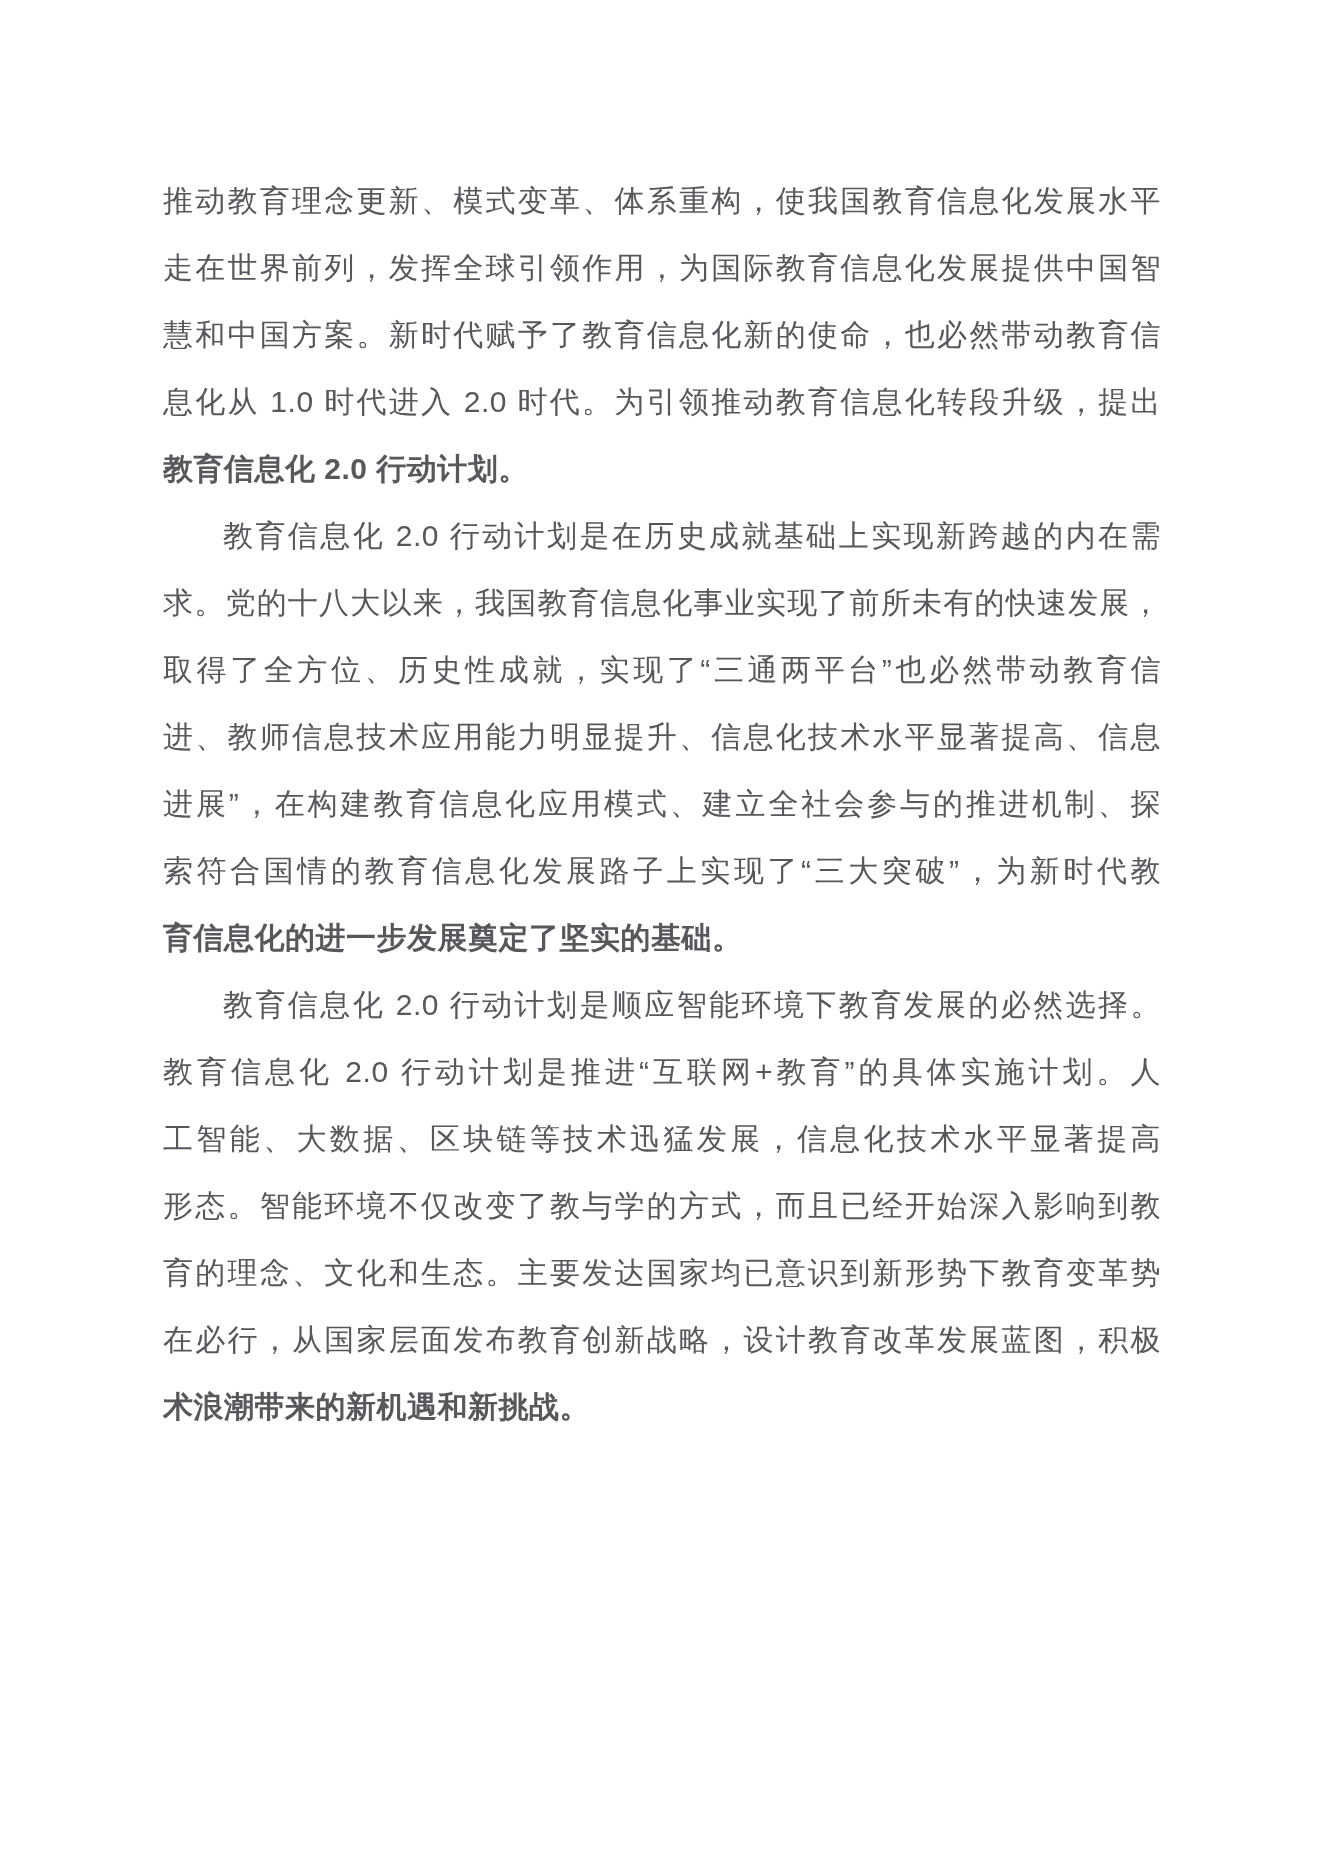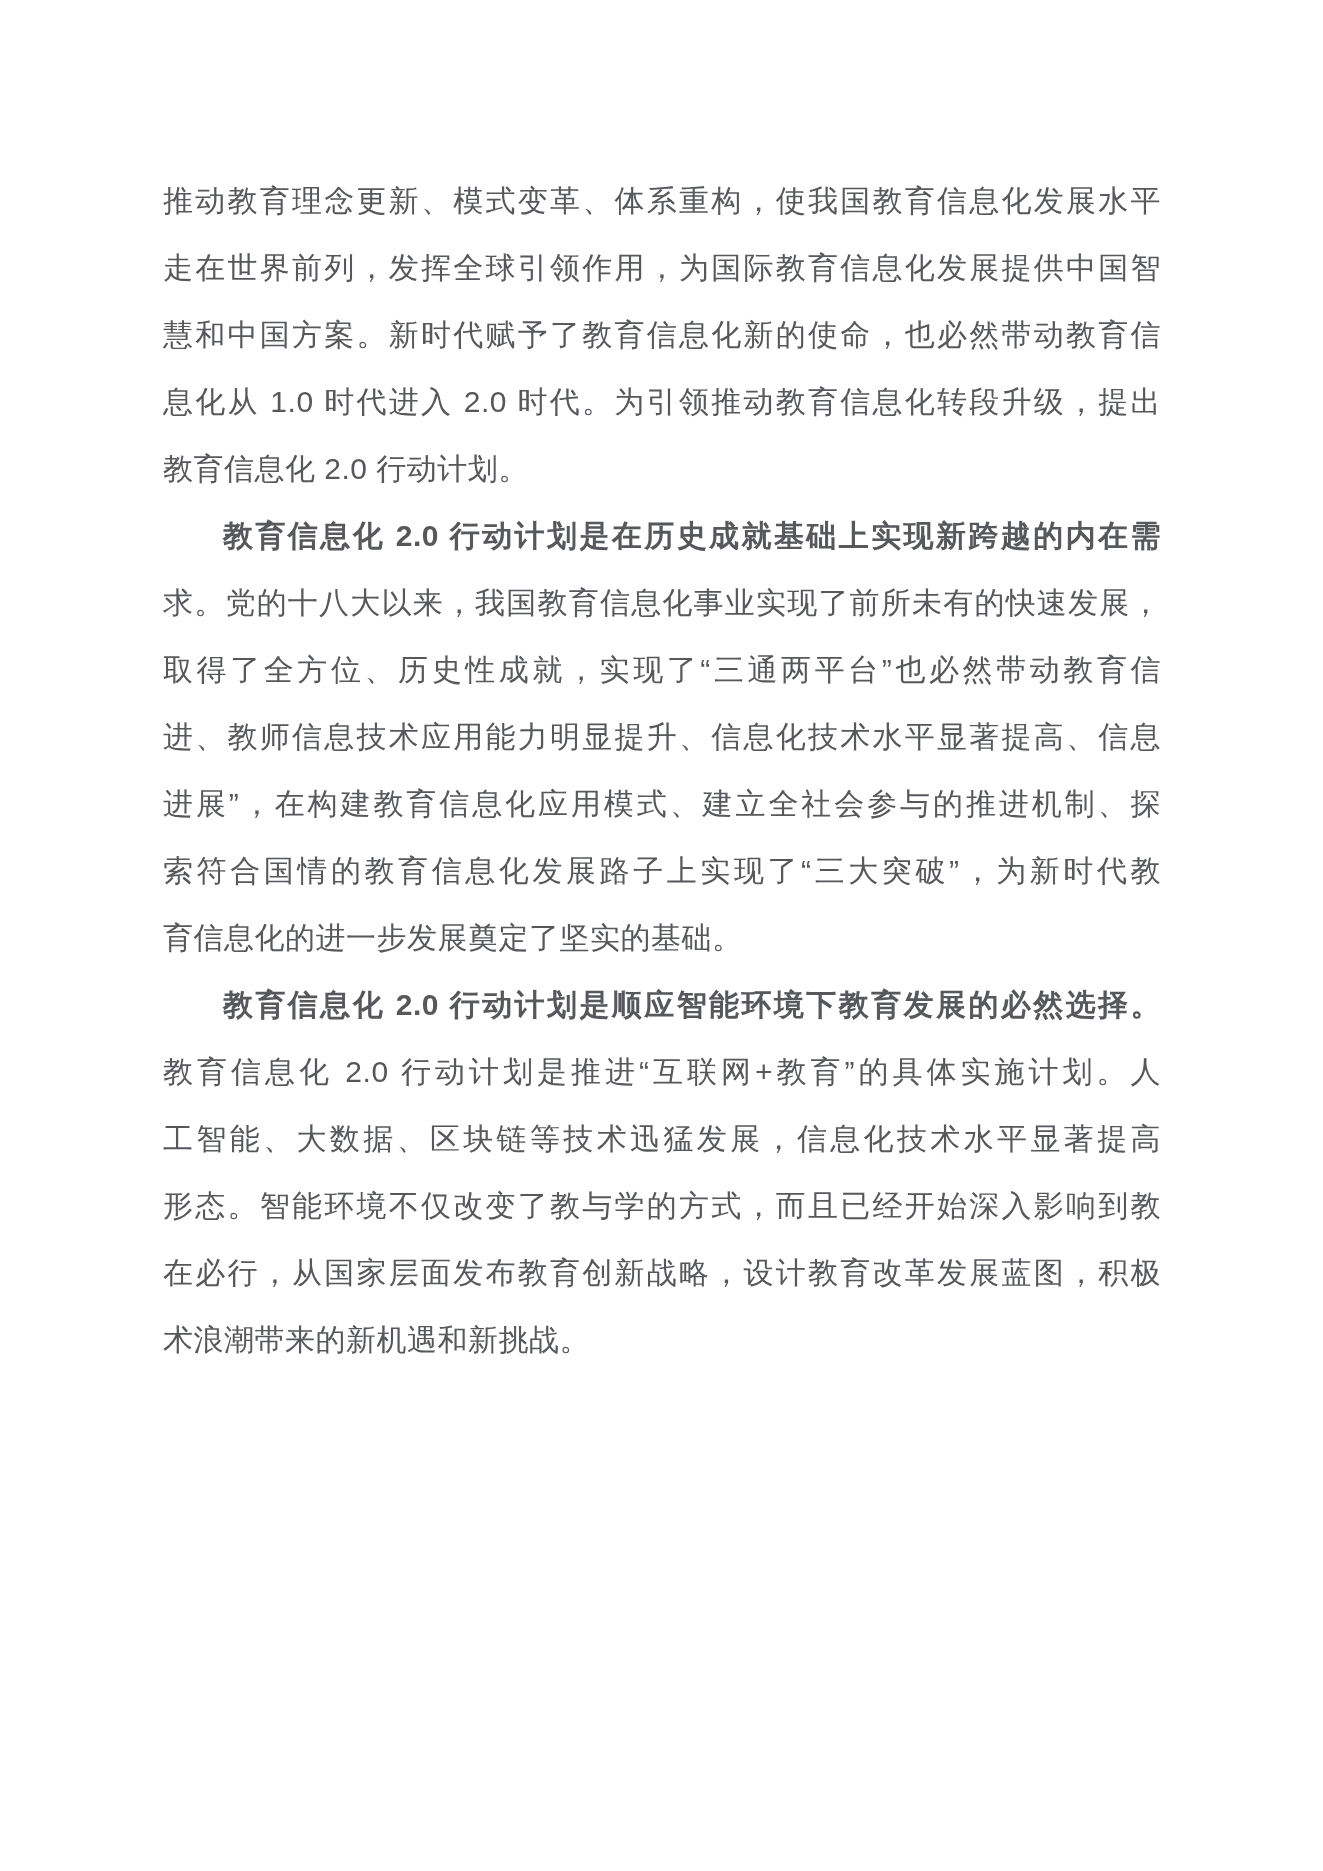--- a/index.html
+++ b/index.html
@@ -27,24 +27,24 @@
     height: 67px;
     text-align: justify;
     text-align-last: justify;
     text-justify: inter-ideograph;
     white-space: normal;
     overflow: hidden;
     letter-spacing: 0.5px;
   }
   .line.para-last {
     text-align-last: left;
+    font-weight: bold;
   }
   .line.first-indent {
     text-indent: 2em;
-    font-weight: bold;
   }
 </style>
 </head>
 <body>
 
 <div class="page">
   <div class="doc-body" id="doc-body" style="color: rgb(86, 88, 92);">
       <div class="line">推动教育理念更新、模式变革、体系重构，使我国教育信息化发展水平</div>
       <div class="line">走在世界前列，发挥全球引领作用，为国际教育信息化发展提供中国智</div>
       <div class="line">慧和中国方案。新时代赋予了教育信息化新的使命，也必然带动教育信</div>
@@ -54,16 +54,17 @@
       <div class="line">求。党的十八大以来，我国教育信息化事业实现了前所未有的快速发展，</div>
       <div class="line">取得了全方位、历史性成就，实现了“三通两平台”也必然带动教育信</div>
       <div class="line">进、教师信息技术应用能力明显提升、信息化技术水平显著提高、信息</div>
       <div class="line">进展”，在构建教育信息化应用模式、建立全社会参与的推进机制、探</div>
       <div class="line">索符合国情的教育信息化发展路子上实现了“三大突破”，为新时代教</div>
       <div class="line para-last">育信息化的进一步发展奠定了坚实的基础。</div>
       <div class="line first-indent">教育信息化 2.0 行动计划是顺应智能环境下教育发展的必然选择。</div>
       <div class="line">教育信息化 2.0 行动计划是推进“互联网+教育”的具体实施计划。人</div>
       <div class="line">工智能、大数据、区块链等技术迅猛发展，信息化技术水平显著提高</div>
       <div class="line">形态。智能环境不仅改变了教与学的方式，而且已经开始深入影响到教</div>
+      <div class="line">育的理念、文化和生态。主要发达国家均已意识到新形势下教育变革势</div>
       <div class="line">在必行，从国家层面发布教育创新战略，设计教育改革发展蓝图，积极</div>
       <div class="line para-last">术浪潮带来的新机遇和新挑战。</div>
     </div>
 </div>
 
 </body></html>

